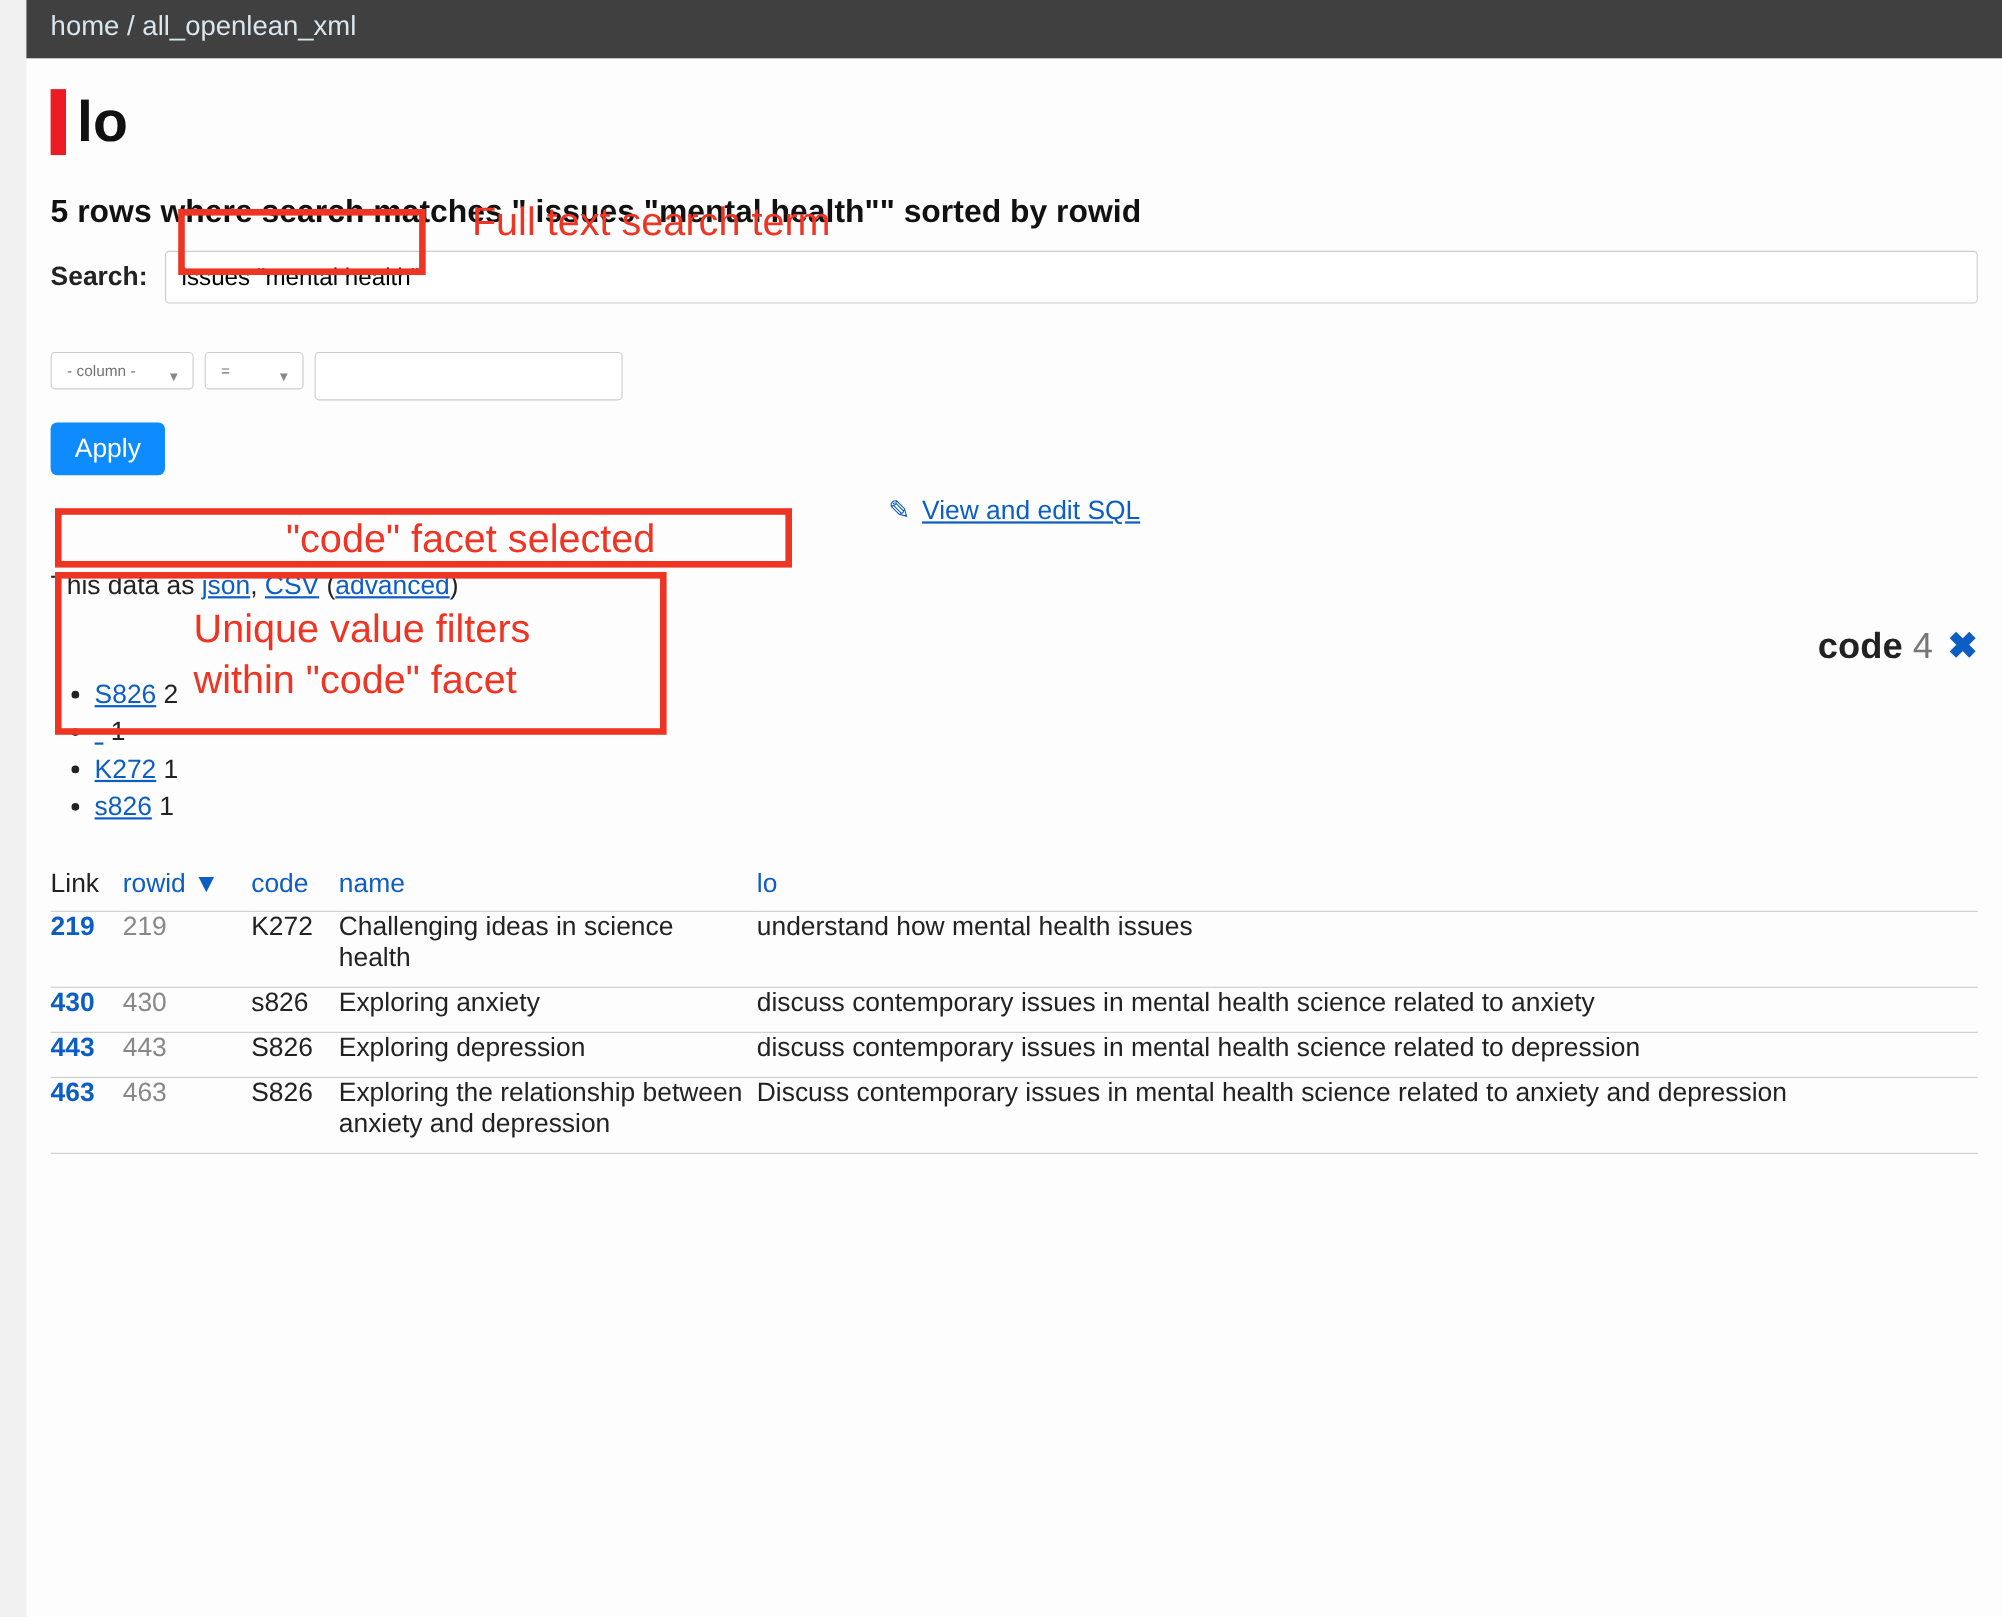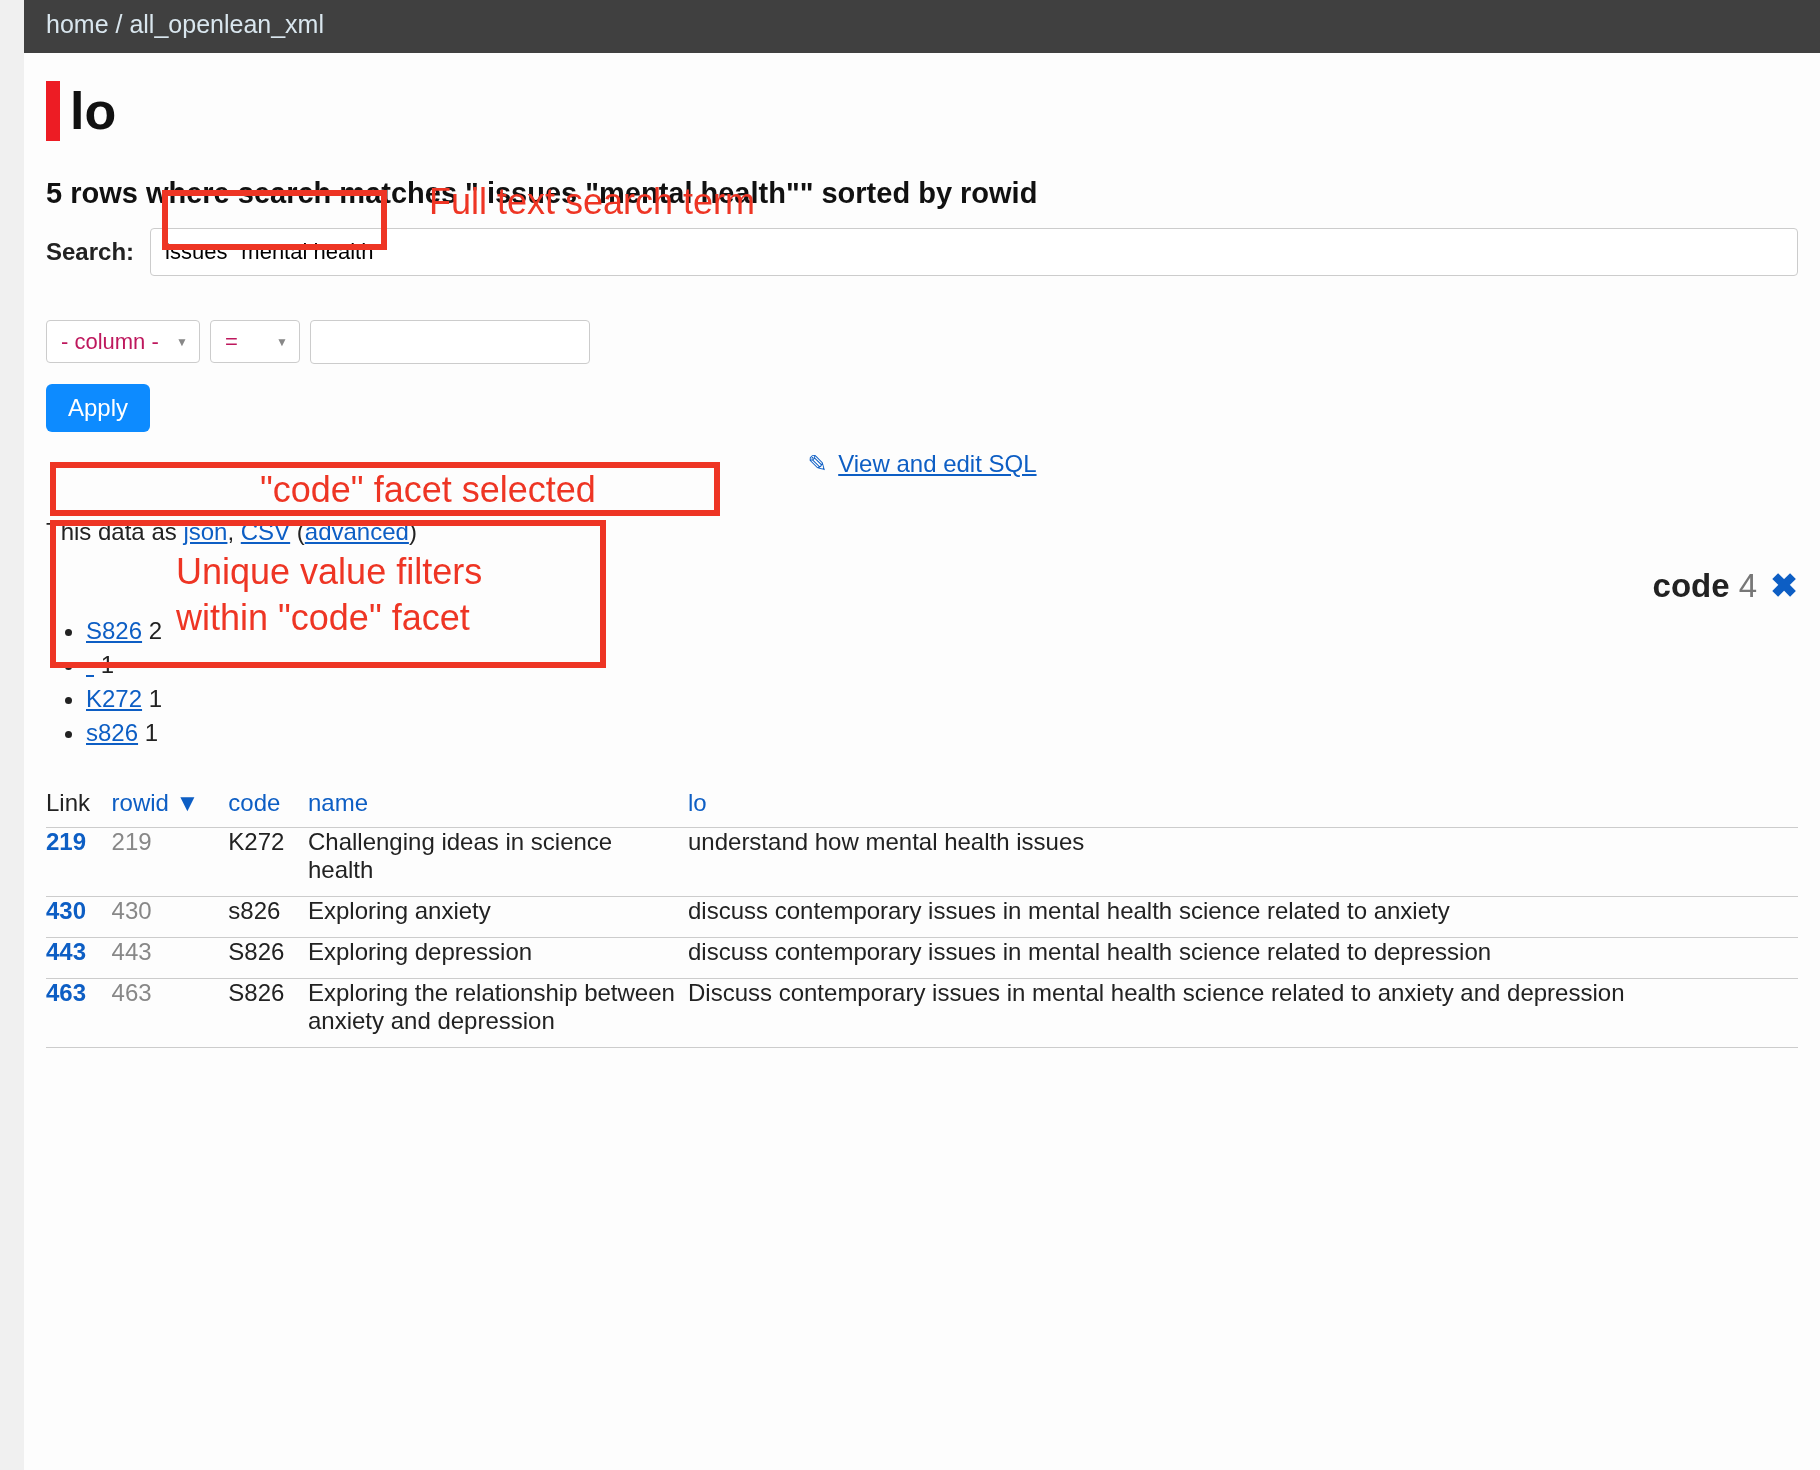--- a/index.html
+++ b/index.html
@@ -47,27 +47,27 @@
   .search-label { font-weight: 700; font-size: 24px; }
   .search-input {
     flex: 1;
     font-size: 22px;
     padding: 10px 14px;
     border: 1px solid #ccc;
     border-radius: 4px;
   }
   .filter-row { display: flex; gap: 10px; margin-bottom: 20px; }
   .select {
-    font-size: 22px;
+    font-size: 14px;
     padding: 8px 40px 8px 14px;
     border: 1px solid #ccc;
     border-radius: 4px;
     background: #fff;
     position: relative;
-    color: #be185d;
+    color: #737373;
     min-width: 130px;
     appearance: none;
   }
   .select-wrap { position: relative; display: inline-block; }
   .select-wrap::after {
     content: "▼";
     position: absolute; right: 12px; top: 50%;
     transform: translateY(-50%);
     font-size: 12px; color: #888; pointer-events: none;
   }

